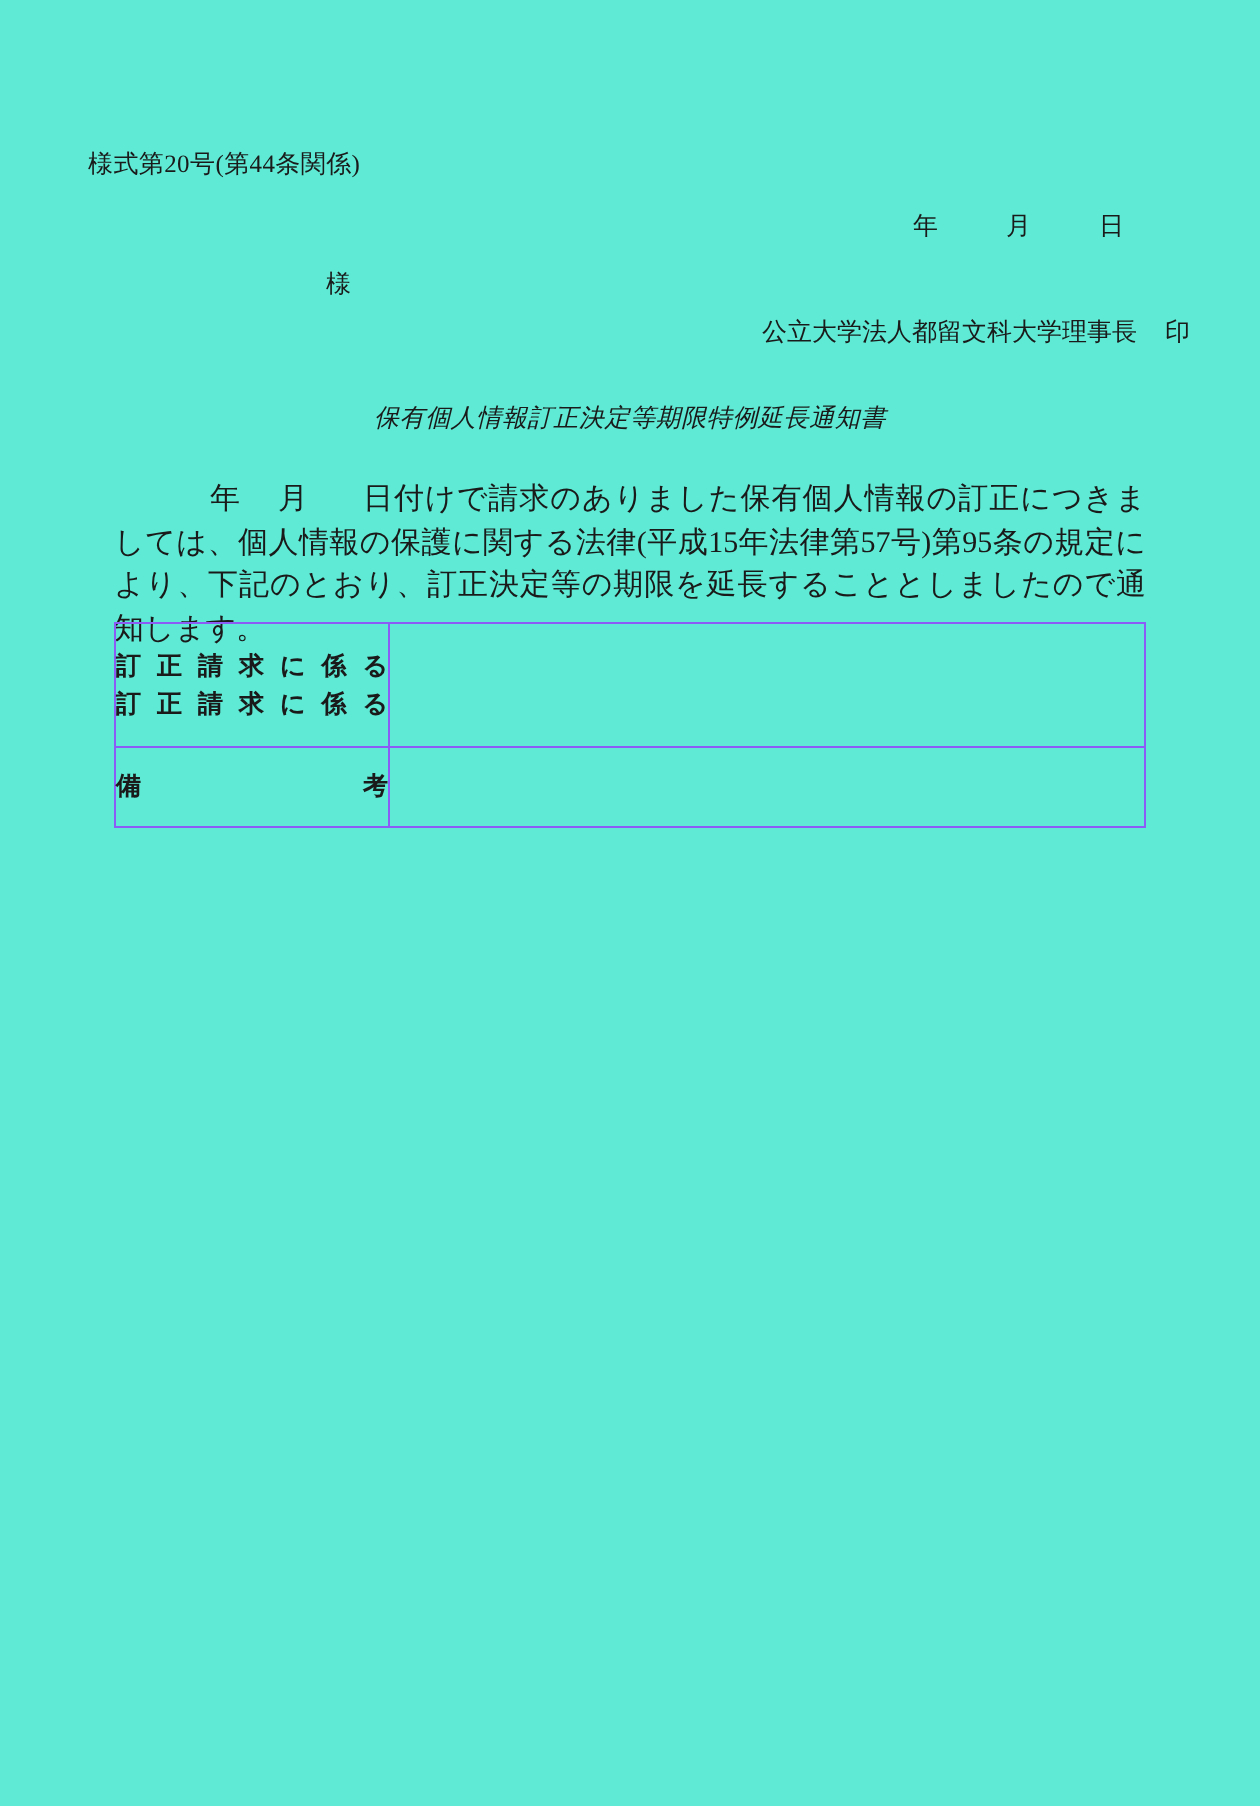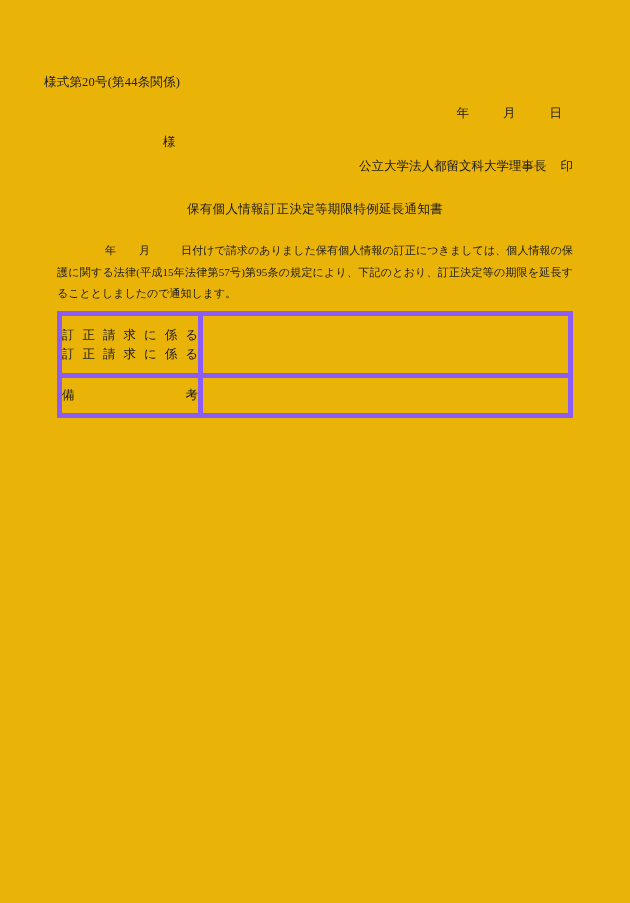--- a/index.html
+++ b/index.html
@@ -9,21 +9,21 @@
     background: #ffffff;
   }
   body {
     font-family: "Liberation Serif", "DejaVu Serif", serif;
     color: #1a1a1a;
   }
   .page {
     position: relative;
     width: 630px;
     height: 903px;
-    background: #eab308;
+    background: #5eead4;
     overflow: hidden;
     box-sizing: border-box;
   }
   .form-number {
     position: absolute;
     left: 44px;
     top: 74px;
     font-size: 12.5px;
     letter-spacing: 0.2px;
     white-space: nowrap;
@@ -46,62 +46,64 @@
     left: 163px;
     top: 134px;
     font-size: 12.5px;
   }
   .issuer {
     position: absolute;
     left: 0;
     top: 158px;
     width: 630px;
     text-align: right;
-    padding-right: 57px;
+    padding-right: 35px;
     box-sizing: border-box;
     font-size: 12.5px;
     white-space: nowrap;
   }
   .issuer .seal { margin-left: 14px; }
   .doc-title {
     position: absolute;
     left: 0;
     top: 201px;
     width: 630px;
     text-align: center;
     font-size: 12.5px;
     letter-spacing: 0.3px;
+    font-style: italic;
   }
   .body-text {
     position: absolute;
     left: 57px;
     top: 240px;
     width: 516px;
-    font-size: 11px;
+    font-size: 15px;
     line-height: 21.5px;
     text-align: justify;
     text-justify: inter-ideograph;
   }
   .body-text .lead-indent { display: inline-block; width: 48px; }
   .body-text .gap-y { display: inline-block; width: 34px; }
   .body-text .gap-m { display: inline-block; width: 42px; }
 
   table.form-table {
     position: absolute;
     left: 57px;
     top: 311px;
     width: 516px;
     border-collapse: collapse;
     table-layout: fixed;
     font-size: 12.5px;
   }
   table.form-table td {
-    border: 5px solid #8b5cf6;
+    border: 1px solid #8b5cf6;
     padding: 0;
     vertical-align: middle;
+    font-weight: bold;
   }
   td.label-cell {
     width: 136px;
     padding: 6px 9px;
     line-height: 19px;
   }
   td.value-cell {
     padding: 6px 10px;
     line-height: 19px;
   }

